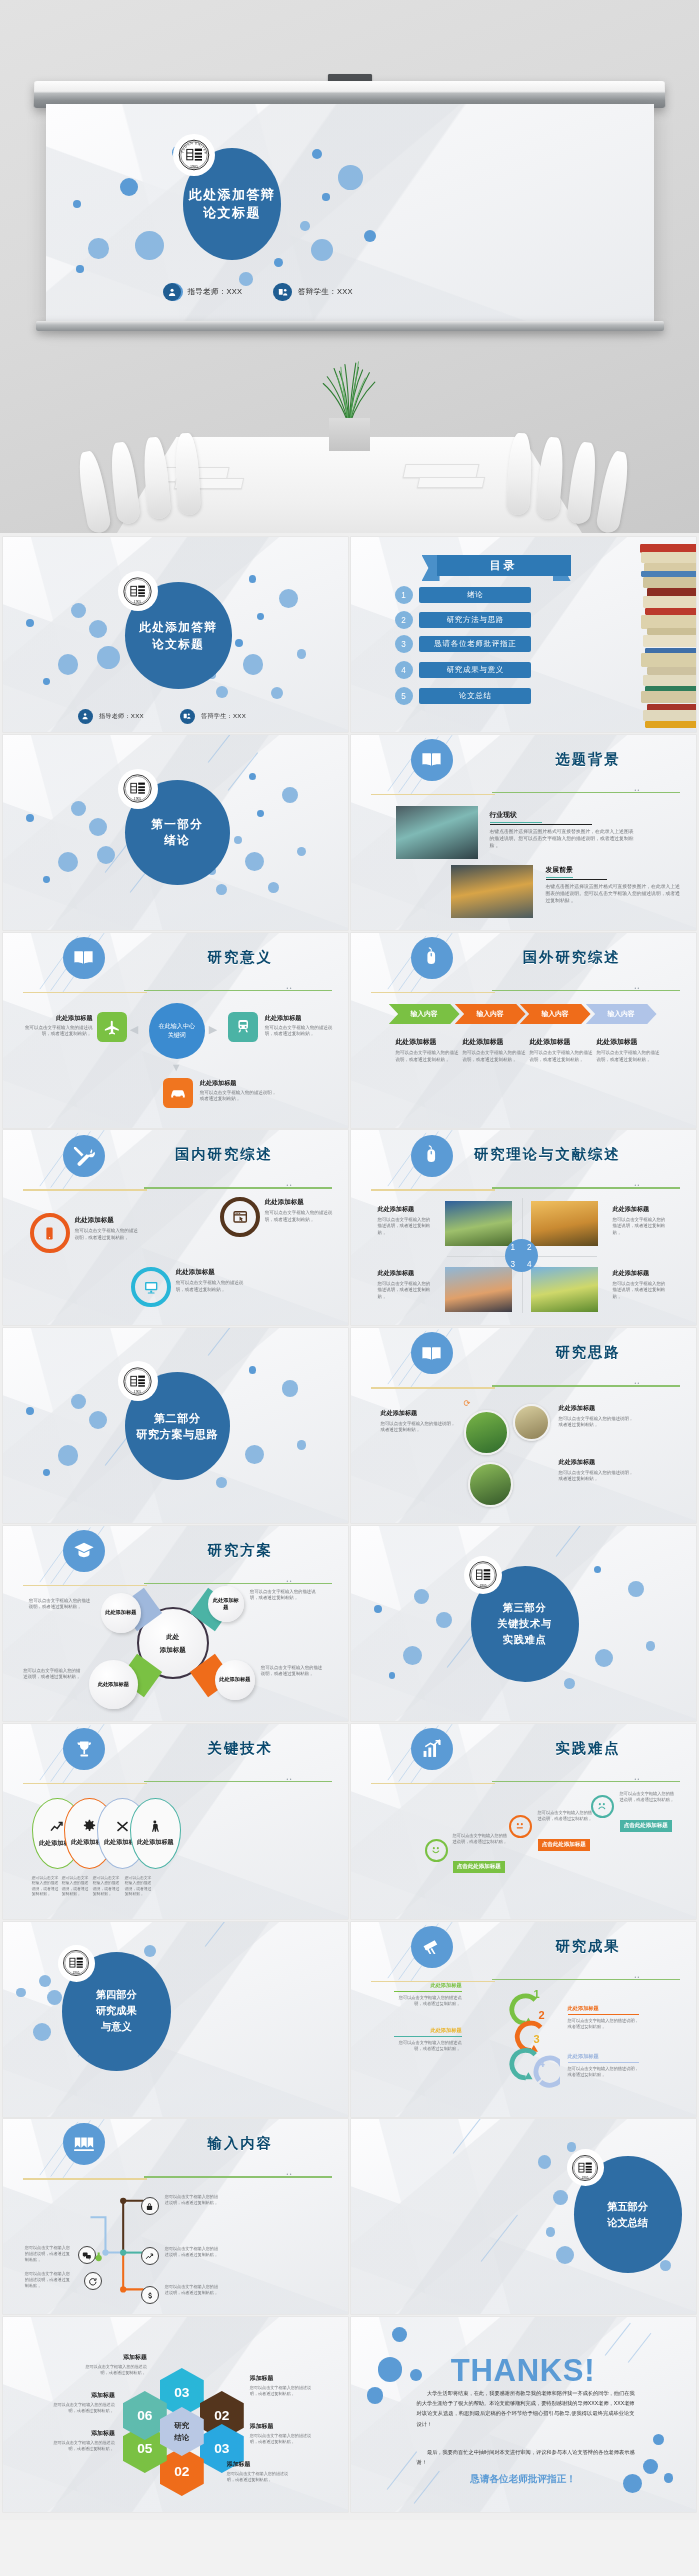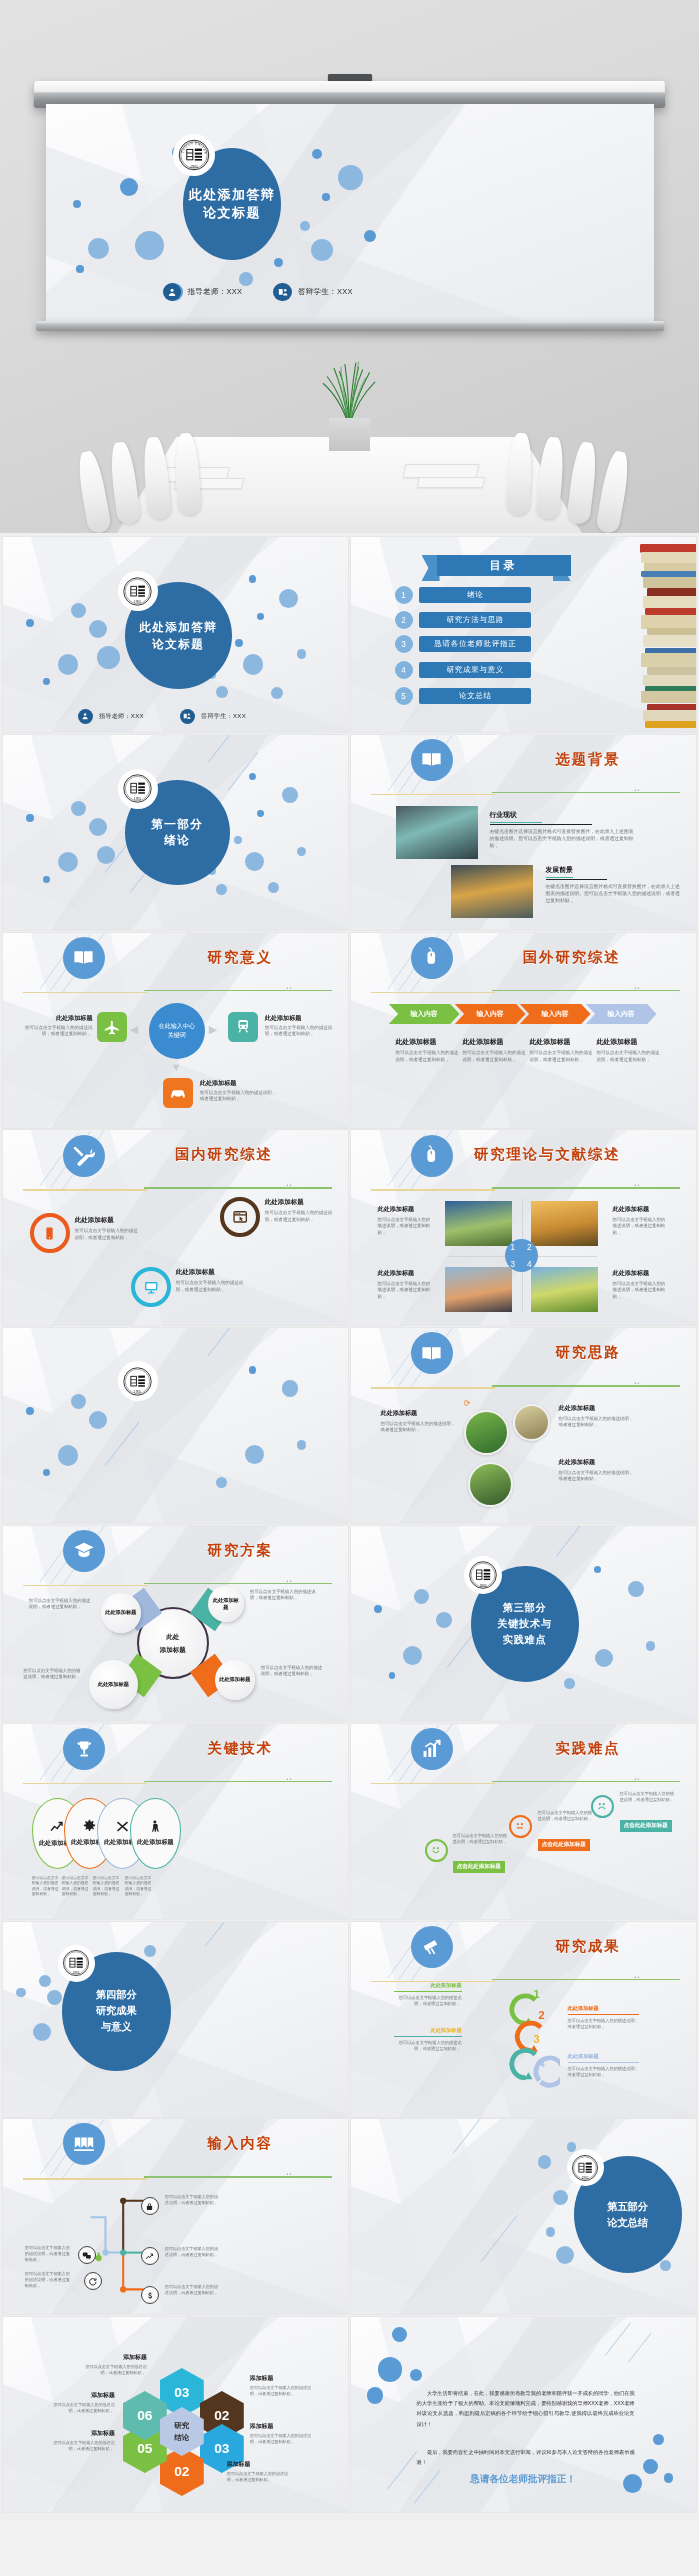--- a/index.html
+++ b/index.html
@@ -80,21 +80,21 @@
   
   .grid { width:699px; background:#efefef; padding:2.7px 1.4px 6.8px; display:flex; flex-wrap:wrap; }
   .slide { position:relative; width:345px; height:195px; margin:1.4px; background:#fcfcfd;
            overflow:hidden; box-shadow:0 0 0 0.7px #e4e4e4; }
 
   
   .hdr-icon { position:absolute; left:60px; top:4.1px; width:42px; height:42px; border-radius:50%;
               background:#5b9bd5; display:flex; align-items:center; justify-content:center; }
   .hdr-icon svg { fill:#fff; }
   .hdr-title { position:absolute; left:0; right:0; top:15px; text-align:center;
-               font-size:14.3px; font-weight:bold; color:#c2410c; letter-spacing:2px;
+               font-size:14.3px; font-weight:bold; color:#0c4a6e; letter-spacing:2px;
                text-shadow:0 0.7px 0 rgba(255,255,255,.9); }
   .hdr-title.right { text-align:right; padding-right:75px; }
   .rule { position:absolute; height:1.4px; }
   .rule.y { background:#e8d59a; left:20.5px; top:59px; width:124px; }
   .rule.g { background:#8dc26f; left:141px; top:57px; width:188px; }
   .rule-dots { position:absolute; right:55px; top:53px; font-size:4.8px; color:#9aa3ad; letter-spacing:1.4px; }
   .slashes { position:absolute; left:30px; top:0; width:82px; height:59px; }
 
   .tiny-t { font-weight:bold; color:#1a1a1a; }
   .tiny-p { color:#6f7276; line-height:1.45; }
@@ -663,20 +663,24 @@
       <div class="dot" style="left:23px;top:79px;width:8.2px;height:8.2px;"></div>
       <div class="dot l" style="left:68px;top:66px;width:15px;height:15px;"></div>
       <div class="dot l" style="left:86px;top:83px;width:18px;height:18px;"></div>
       <div class="dot l" style="left:55px;top:117px;width:20.5px;height:20.5px;"></div>
       <div class="dot" style="left:40px;top:141px;width:6.8px;height:6.8px;"></div>
       <div class="dot" style="left:246px;top:38px;width:7.5px;height:7.5px;"></div>
       <div class="dot l" style="left:279px;top:52px;width:16.4px;height:16.4px;"></div>
       <div class="dot l" style="left:242px;top:117px;width:19px;height:19px;"></div>
       <div class="dot l" style="left:294px;top:112px;width:9.6px;height:9.6px;"></div>
       <div class="dot l" style="left:213px;top:149px;width:11px;height:11px;"></div>
+      <div class="bigcircle" style="left:122px;top:44px;width:105px;height:108px;font-size:11px;line-height:1.5;letter-spacing:0.7px;">
+        <span>第二部分</span>
+        <span>研究方案与思路</span>
+      </div>
       <div class="badge-logo" style="left:115px;top:33px;width:40px;height:40px;">
         <svg width="37" height="37" viewBox="0 0 100 100">
             <circle cx="50" cy="50" r="48" fill="#fff"></circle>
             <circle cx="50" cy="50" r="37" fill="none" stroke="#111" stroke-width="2.2"></circle>
             <circle cx="50" cy="50" r="33" fill="none" stroke="#111" stroke-width="1"></circle>
             <rect x="32" y="36" width="15" height="26" fill="none" stroke="#111" stroke-width="2.4"></rect>
             <line x1="32" y1="45" x2="47" y2="45" stroke="#111" stroke-width="2"></line>
             <line x1="32" y1="54" x2="47" y2="54" stroke="#111" stroke-width="2"></line>
             <rect x="52" y="34" width="18" height="6" fill="#111"></rect>
             <rect x="52" y="44" width="18" height="5" fill="#111"></rect>
@@ -1162,20 +1166,21 @@
       <div class="dot" style="left:59px;top:52px;width:12.3px;height:12.3px;"></div>
       <div class="dot" style="left:16.4px;top:70px;width:16.4px;height:16.4px;"></div>
       <div class="dot" style="left:302px;top:117px;width:11px;height:11px;"></div>
       <div class="dot" style="left:292px;top:142px;width:15px;height:15px;"></div>
       <div class="dot" style="left:272px;top:157px;width:19px;height:19px;"></div>
       <div class="dot" style="left:313px;top:156px;width:9.6px;height:9.6px;"></div>
       <div class="diagline" style="left:254px;top:38px;width:41px;transform:rotate(-52deg);"></div>
       <div class="diagline" style="left:277px;top:45px;width:37px;transform:rotate(-52deg);"></div>
       <div class="diagline" style="left:36px;top:172px;width:48px;transform:rotate(-52deg);"></div>
       <div class="diagline" style="left:63px;top:186px;width:41px;transform:rotate(-52deg);"></div>
+      <div class="thanks-title">THANKS!</div>
       <div class="thanks-body">　　大学生活即将结束，在此，我要感谢所有教导我的老师和陪伴我一齐成长的同学，他们在我的大学生涯给予了很大的帮助。本论文能够顺利完成，要特别感谢我的导师XXX老师，XXX老师对该论文从选题，构思到最后定稿的各个环节给予细心指引与教导,使我得以最终完成毕业论文设计！</div>
       <div class="thanks-body" style="top:130px;">　　最后，我要向百忙之中抽时间对本文进行审阅，评议和参与本人论文答辩的各位老师表示感谢！</div>
       <div class="thanks-foot">恳请各位老师批评指正！</div>
     </div>
 
   </div>
 </div>
 
 
 </body></html>

